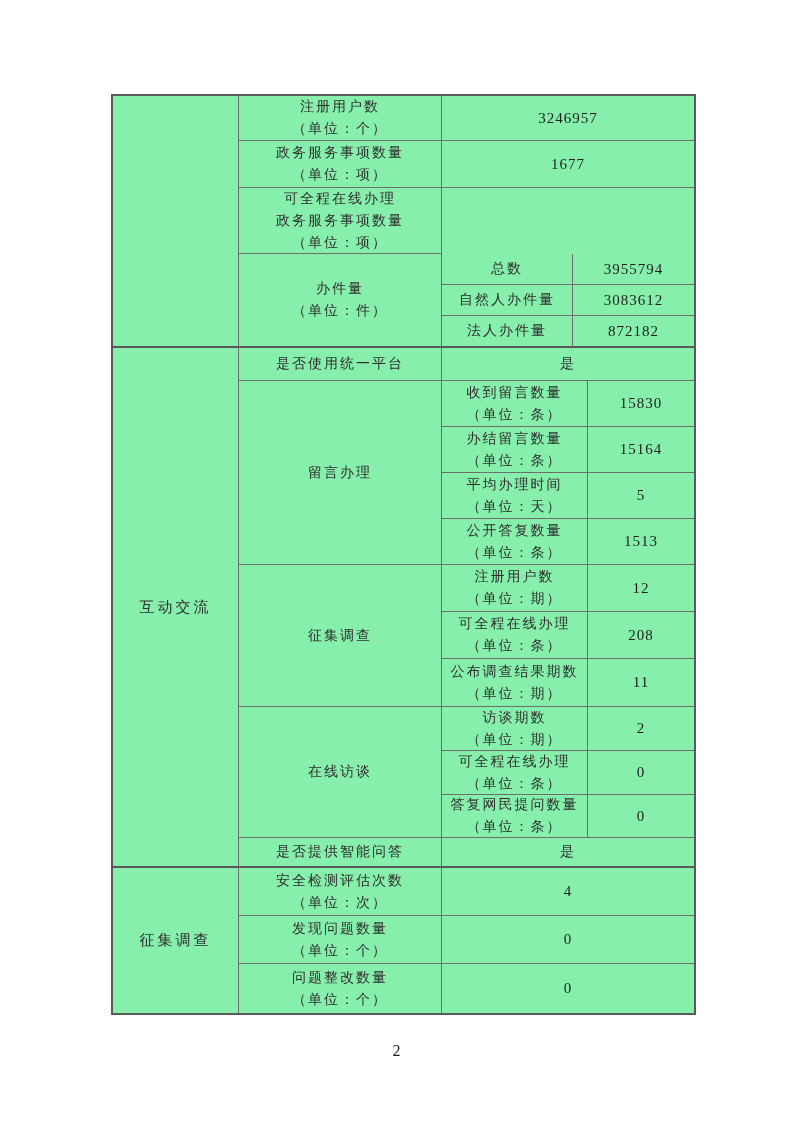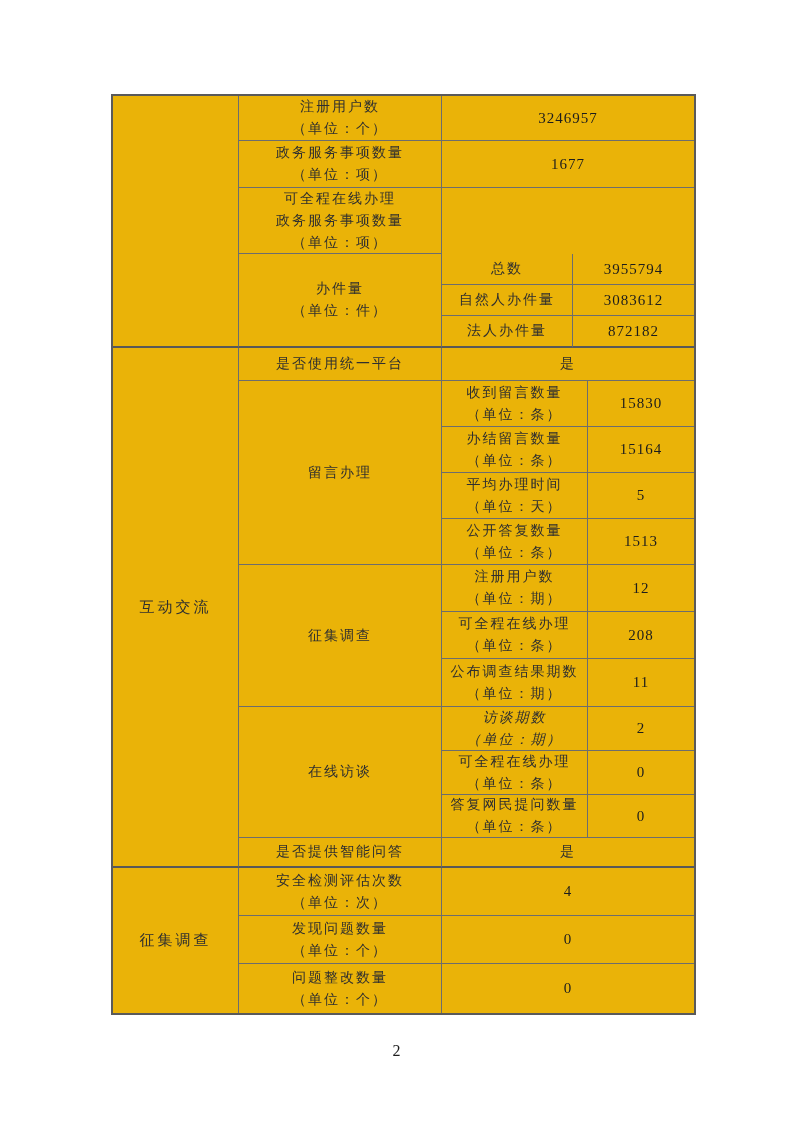--- a/index.html
+++ b/index.html
@@ -11,21 +11,21 @@
     font-family:"Liberation Serif", serif;
     color:#2e2e2e;
     overflow:hidden;
   }
   .doc-table {
     position:absolute; left:111px; top:94px;
     display:grid;
     grid-template-columns:126px 203px 131px 15px 106px;
     grid-template-rows:45px 47px 66px 31px 31px 32px 33px 46px 46px 46px 46px 47px 47px 48px 44px 44px 43px 30px 48px 48px 49px;
     border:2px solid #5a5a5a;
-    background:#eab308;
+    background:#86efac;
   }
   .c {
     border-right:1px solid #6d6d6d;
     border-bottom:1px solid #6d6d6d;
     display:flex; flex-direction:column;
     align-items:center; justify-content:center;
     text-align:center;
     overflow:hidden;
   }
   .no-r { border-right:none; }
@@ -156,21 +156,21 @@
       <span class="lbl">公布调查结果期数</span>
       <span class="lbl">（单位：期）</span>
     </div>
     <div class="c no-r" style="grid-area:14/5/15/6;">
       <span class="num">11</span>
     </div>
 
     <div class="c" style="grid-area:15/2/18/3;">
       <span class="lbl">在线访谈</span>
     </div>
-    <div class="c" style="grid-area:15/3/16/5;font-style:italic;">
+    <div class="c" style="grid-area:15/3/16/5;">
       <span class="lbl">访谈期数</span>
       <span class="lbl">（单位：期）</span>
     </div>
     <div class="c no-r" style="grid-area:15/5/16/6;">
       <span class="num">2</span>
     </div>
     <div class="c" style="grid-area:16/3/17/5;">
       <span class="lbl">可全程在线办理</span>
       <span class="lbl">（单位：条）</span>
     </div>

